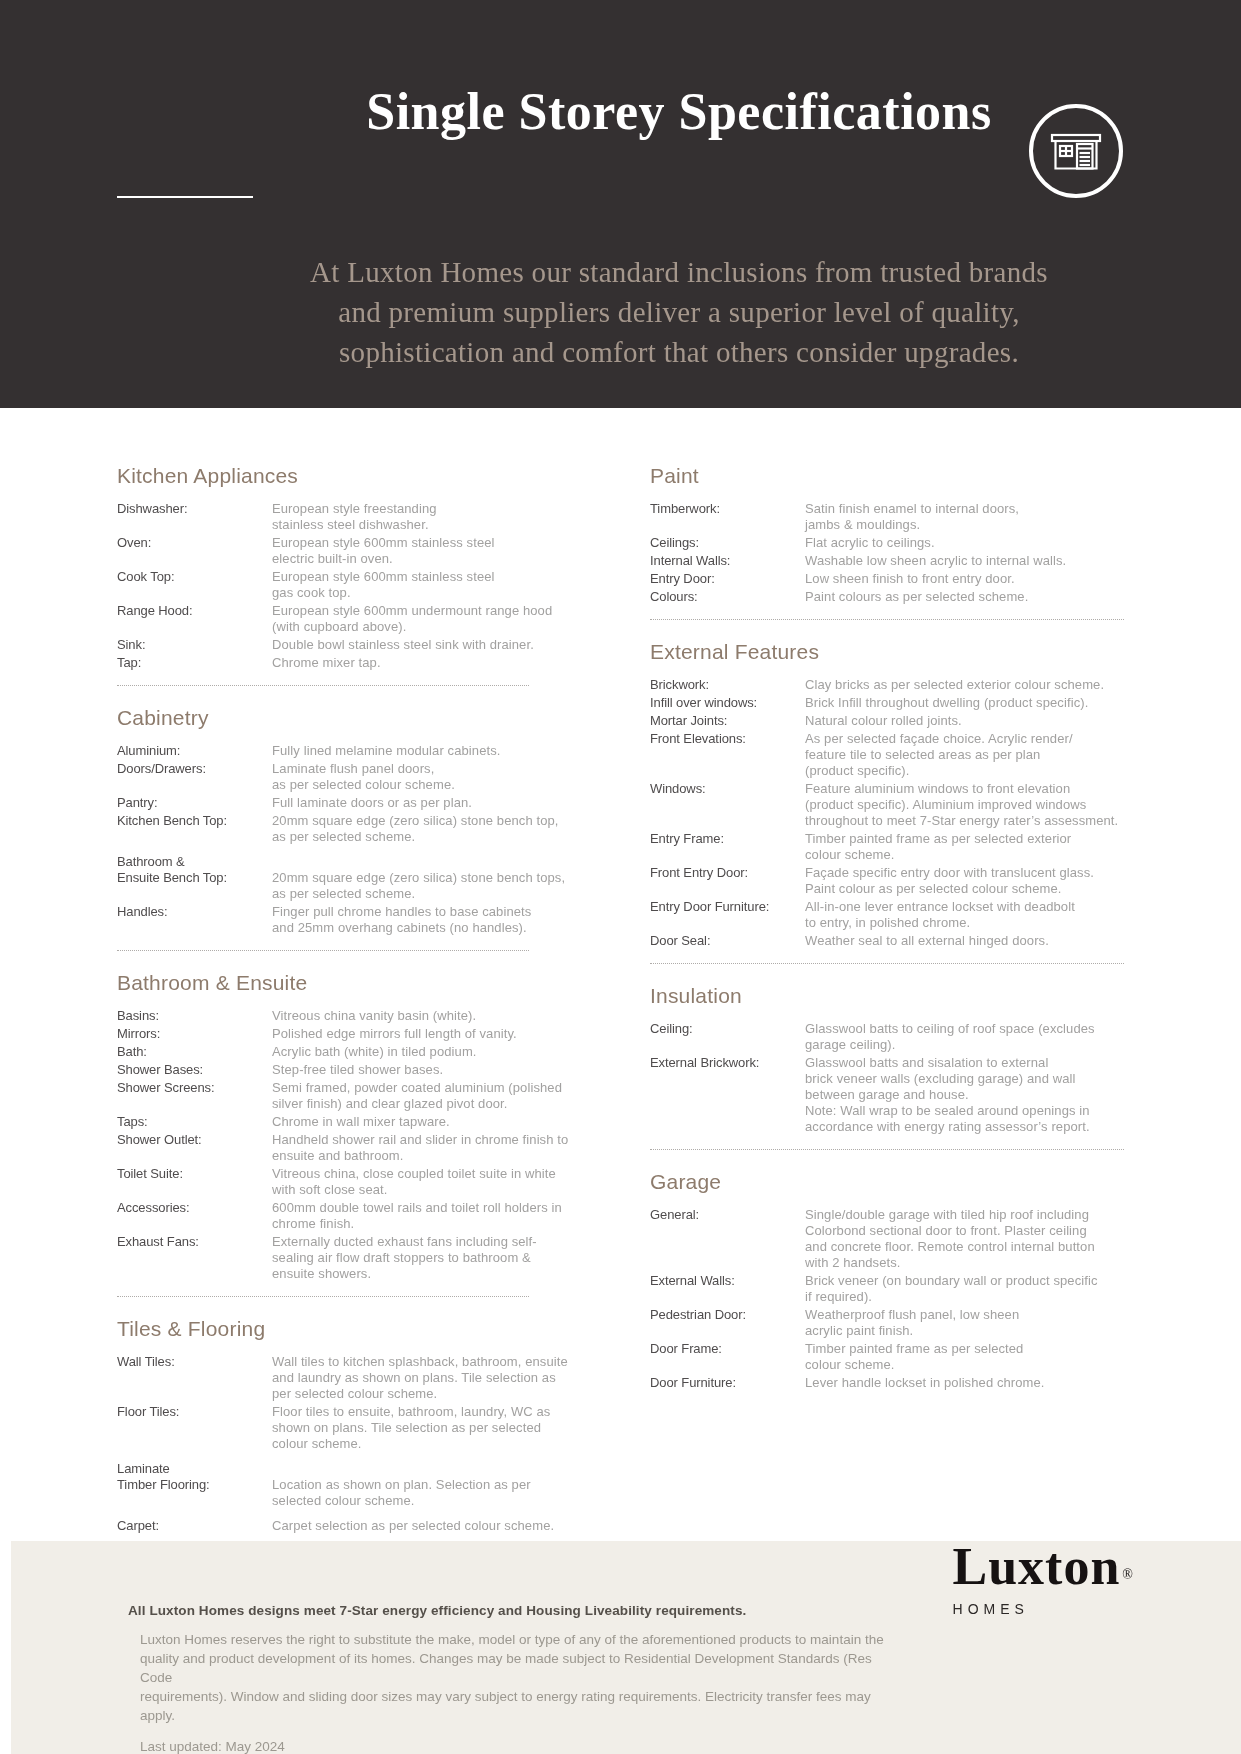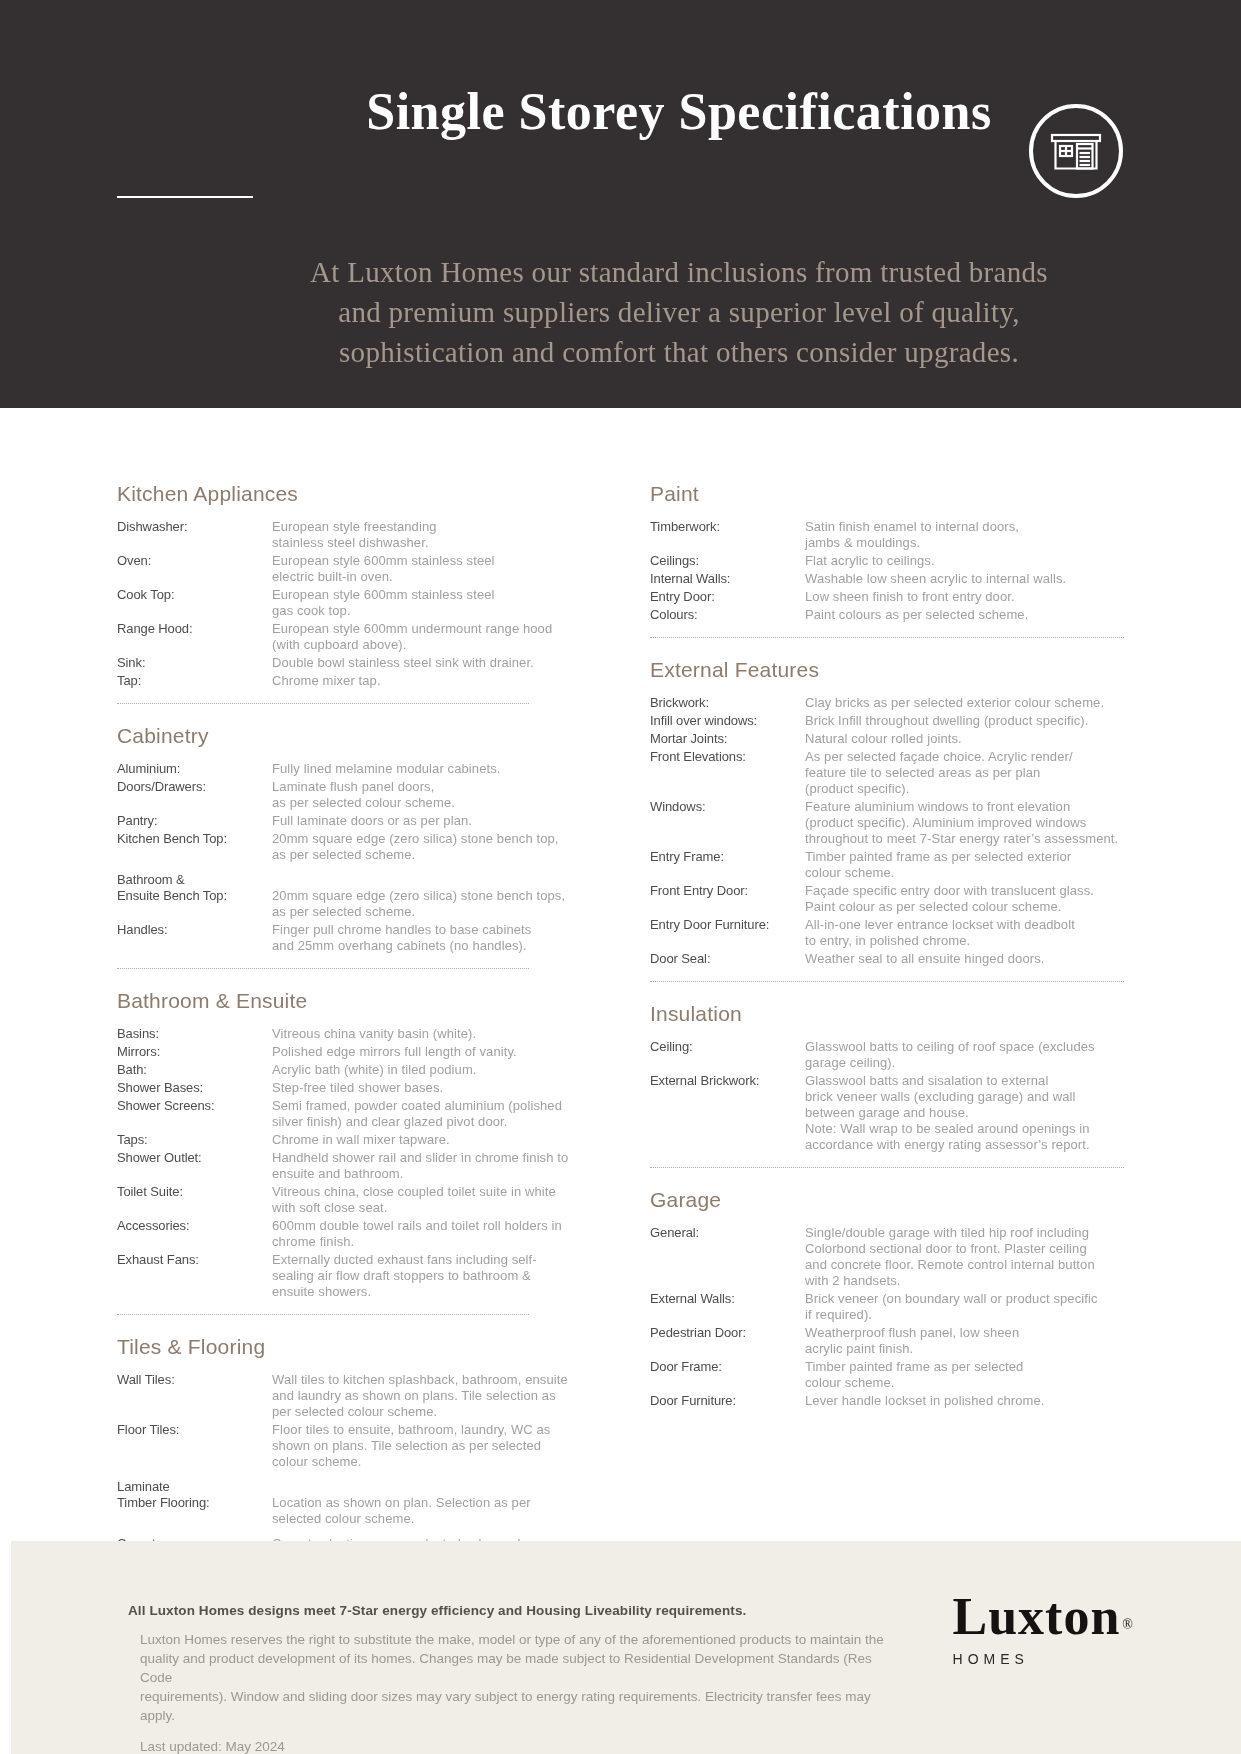--- a/index.html
+++ b/index.html
@@ -26,21 +26,21 @@
   }
   .badge {
     position:absolute; left:1029px; top:104px; width:86px; height:86px;
     border:4px solid #ffffff; border-radius:50%;
     display:flex; align-items:center; justify-content:center;
   }
   .badge svg { display:block; }
 
   
   .columns {
-    display:flex; padding-left:117px; padding-top:74px; gap:121px;
+    display:flex; padding-left:117px; padding-top:56px; gap:121px;
     align-items:flex-start;
   }
   .col { box-sizing:border-box; }
   .col-left  { width:412px; }
   .col-right { width:474px; }
 
   .section-heading {
     margin:0 0 13px 0; font-size:21px; font-weight:400;
     color:#8d7b6c; letter-spacing:0.2px;
   }
@@ -68,21 +68,21 @@
   }
   .foot-text { padding-top:62px; width:780px; }
   .foot-headline {
     margin:0 0 11px 0; font-size:13.5px; font-weight:bold; color:#55504a;
     letter-spacing:0.1px;
   }
   .foot-body {
     margin:12px; font-size:13.5px; line-height:19px; color:#9c9890;
     white-space:pre-line;
   }
-  .logo { padding-top:50px; }
+  .logo { }
   .logo-word {
     font-family:"Liberation Serif", serif; font-weight:700; font-size:52px;
     line-height:1; color:#161212; letter-spacing:1px;
   }
   .logo-reg { font-size:14px; position:relative; top:-5px; margin-left:2px; font-weight:400; }
   .logo-tag {
     margin-top:8px; font-size:14px; letter-spacing:5px; color:#2b2726;
     font-weight:400;
   }
 </style>
@@ -324,21 +324,21 @@
             <div class="spec-value">Façade specific entry door with translucent glass.
 Paint colour as per selected colour scheme.</div>
           </div>
           <div class="spec-row">
             <div class="spec-label">Entry Door Furniture:</div>
             <div class="spec-value">All-in-one lever entrance lockset with deadbolt
 to entry, in polished chrome.</div>
           </div>
           <div class="spec-row">
             <div class="spec-label">Door Seal:</div>
-            <div class="spec-value">Weather seal to all ensuite hinged doors.</div>
+            <div class="spec-value">Weather seal to all external hinged doors.</div>
           </div>
         </section>
         <hr class="divider">
         <section>
           <h2 class="section-heading">Insulation</h2>
           <div class="spec-row">
             <div class="spec-label">Ceiling:</div>
             <div class="spec-value">Glasswool batts to ceiling of roof space (excludes
 garage ceiling).</div>
           </div>

